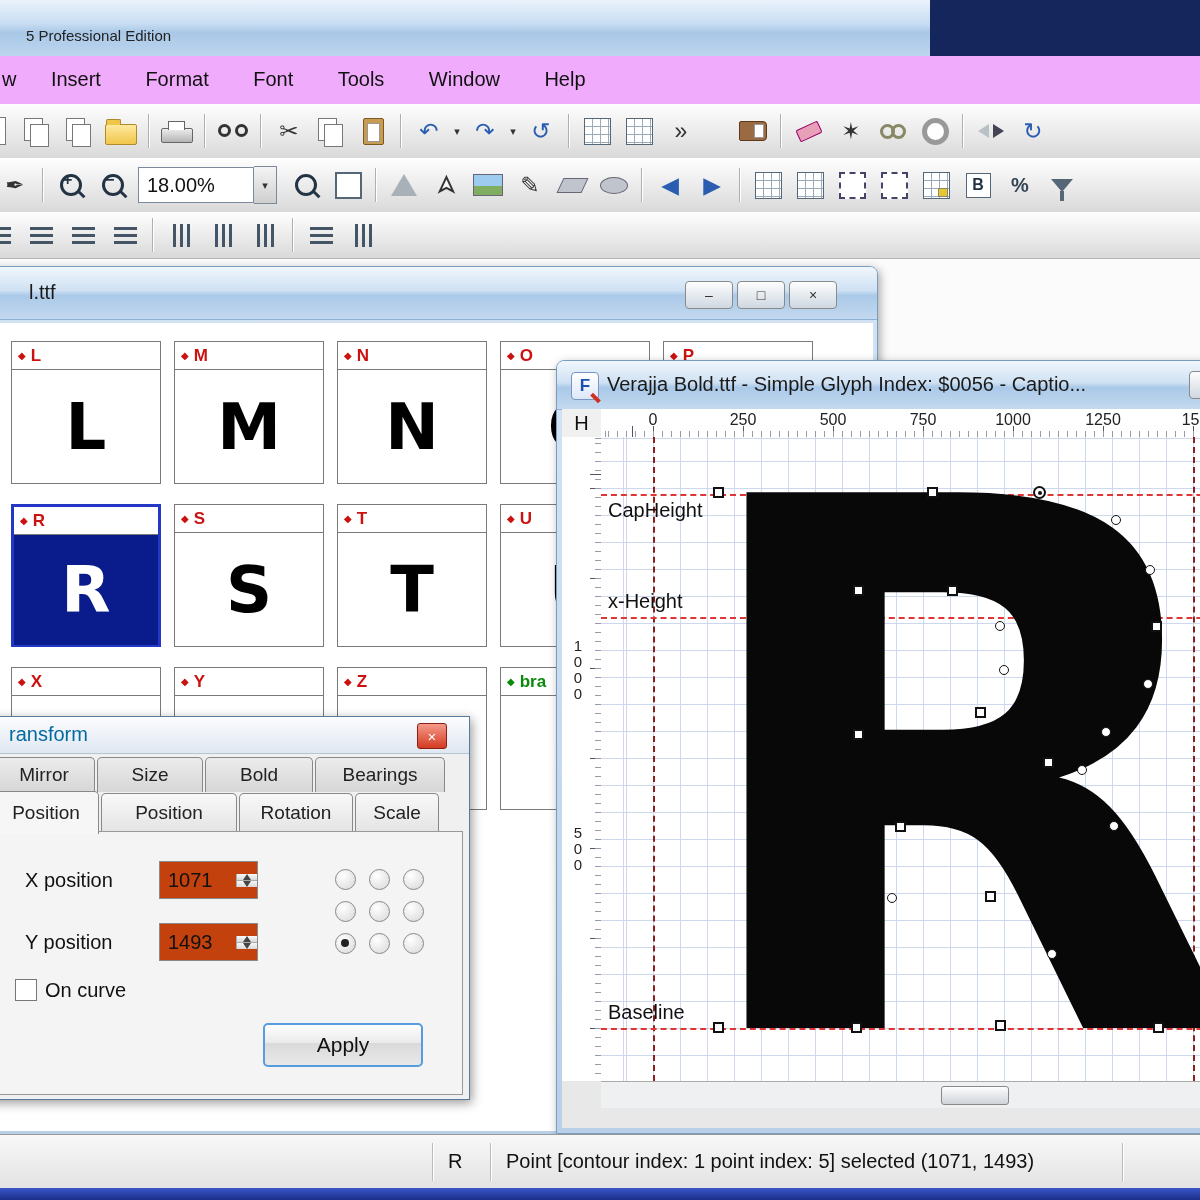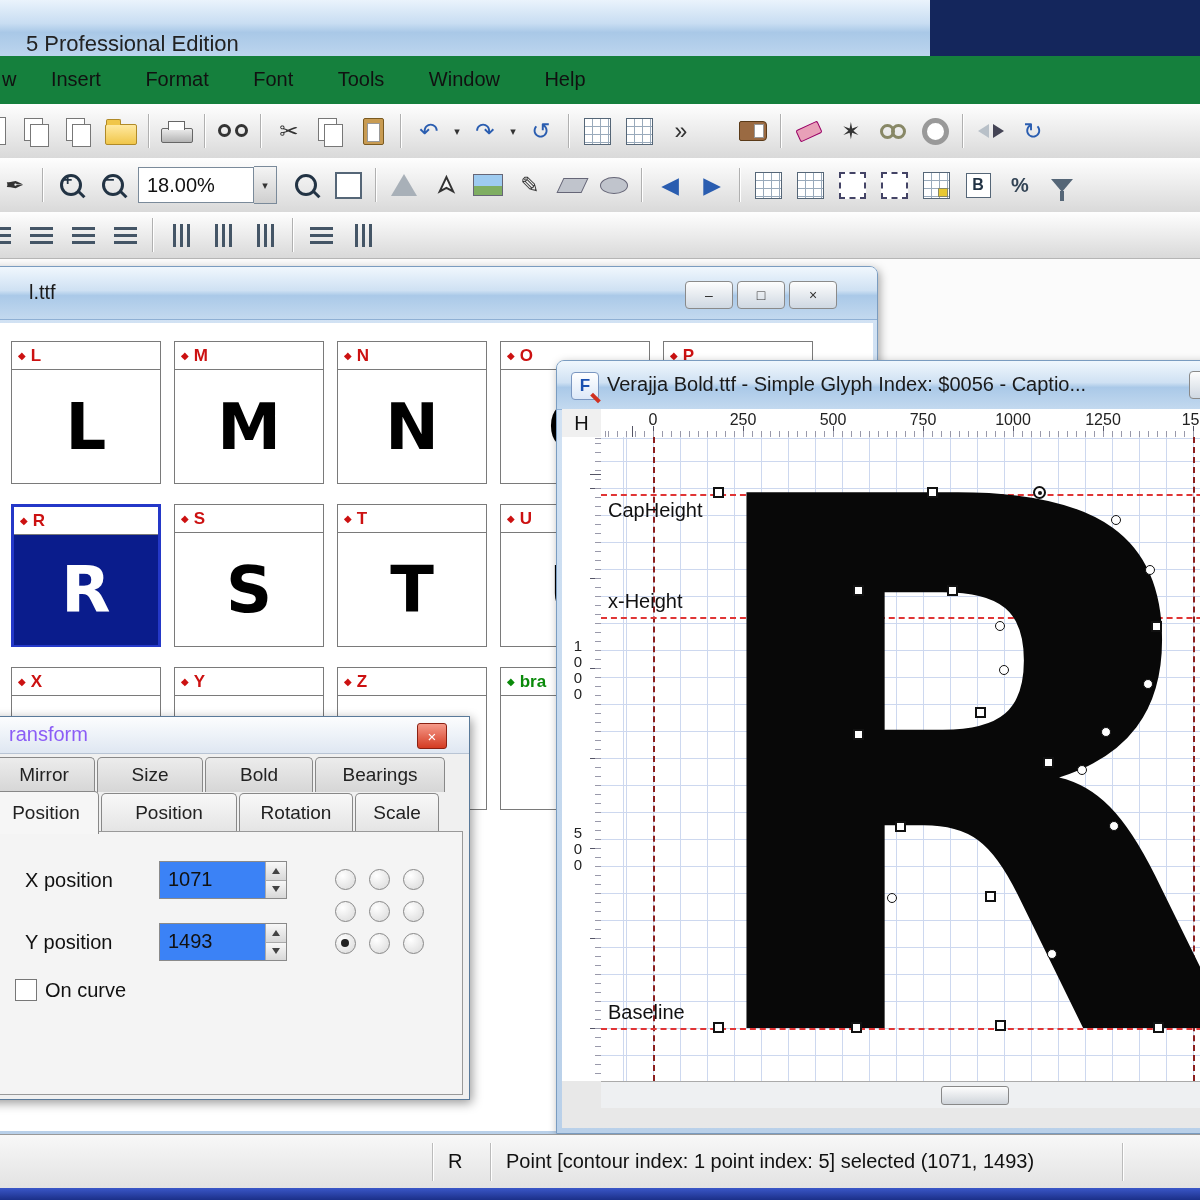--- a/index.html
+++ b/index.html
@@ -6,22 +6,22 @@
   #page{position:relative;width:1200px;height:1200px;overflow:hidden;background:#fff;
         font-family:"Liberation Sans",sans-serif;color:#111;}
   .abs{position:absolute;}
   .layer{position:absolute;inset:0;}
 
   
   #titlebar{left:0;top:0;width:1200px;height:56px;
     background:linear-gradient(#eaf3fc,#c8ddf2 42%,#a9c8e7 58%,#bcd5ee);
     border-bottom:1px solid #89a8c8;}
   .tbdark{left:930px;top:0;width:270px;height:56px;background:#14265c;}
-  .tbtitle{left:26px;top:16px;height:64px;line-height:56px;font-size:22px;color:#222;}
-  #menubar{left:0;top:56px;width:1200px;height:48px;background:#15803d;border-bottom:1px solid #d0d0d0;}
+  .tbtitle{left:26px;top:8px;height:64px;line-height:56px;font-size:15px;color:#222;}
+  #menubar{left:0;top:56px;width:1200px;height:48px;background:#f0abfc;border-bottom:1px solid #d0d0d0;}
   .mi{display:inline-block;padding:0 20px;line-height:47px;font-size:20px;color:#111;}
   .mi.cutoff{padding:0 10px 0 2px;}
   .toolbar{display:flex;align-items:center;background:linear-gradient(#fefefe,#eaeaea 55%,#d9d9d9);
     border-bottom:1px solid #b5b5b5;}
   #tb1{left:0;top:104px;width:1200px;height:54px;margin:0;padding-left:0;}
   #tb2{left:0;top:158px;width:1200px;height:54px;}
   #tb3{left:0;top:212px;width:1200px;height:46px;}
   .tbtn{width:42px;height:40px;display:flex;align-items:center;justify-content:center;
     font-size:23px;color:#333;position:relative;flex:0 0 auto;}
   .tsep{width:1px;height:34px;margin:0 6px;background:#b0b0b0;border-right:1px solid #fff;flex:0 0 auto;}
@@ -149,30 +149,30 @@
   .pt.sel::after{content:"";position:absolute;left:2.5px;top:2.5px;width:4px;height:4px;border-radius:50%;background:#111;}
   .hscroll{background:#eef0f2;border-top:1px solid #aaa;position:absolute;}
   .hthumb{position:absolute;top:4px;height:17px;width:66px;background:linear-gradient(#fdfdfd,#cfd4da);
     border:1px solid #888;border-radius:3px;}
 
   
   #dlgframe{position:absolute;left:-14px;top:716px;width:482px;height:382px;background:#f0f0f0;
     border:1px solid #5a7a9a;box-shadow:2px 3px 10px rgba(0,0,0,.4);}
   .dtitle{position:absolute;left:0;right:0;top:0;height:36px;background:linear-gradient(#fcfdfe,#dfe7f2);
     border-bottom:1px solid #b8c4d4;}
-  .dtitletext{position:absolute;left:22px;top:0;line-height:34px;font-size:20px;color:#8b5cf6;}
+  .dtitletext{position:absolute;left:22px;top:0;line-height:34px;font-size:20px;color:#0369a1;}
   .dclose{position:absolute;right:22px;top:6px;width:28px;height:24px;border:1px solid #8a2012;border-radius:3px;
     background:linear-gradient(#f59a8a,#d43b22);color:#fff;font-size:15px;display:flex;align-items:center;justify-content:center;}
   .tab{position:absolute;height:34px;border:1px solid #888;border-bottom:none;border-radius:5px 5px 0 0;
     background:linear-gradient(#ececec,#d6d6d6);font-size:19px;display:flex;align-items:center;justify-content:center;color:#222;}
   .tab.front{height:38px;background:linear-gradient(#f8f8f8,#e4e4e4);}
   .tab.on{background:#f6f6f6;height:42px;z-index:3;}
   .dpanel{position:absolute;left:6px;right:6px;top:114px;bottom:4px;background:#f4f4f4;border:1px solid #999;z-index:1;}
   .dlabel{position:absolute;font-size:20px;color:#111;z-index:2;}
-  .spin{position:absolute;width:128px;height:38px;background:#3b82f6;border:1px solid #8a8a8a;display:flex;z-index:2;box-sizing:border-box;}
+  .spin{position:absolute;width:99px;height:38px;background:#c2410c;border:1px solid #8a8a8a;display:flex;z-index:2;box-sizing:border-box;align-items:center;}
   .spinval{flex:1;font-size:20px;line-height:35px;padding-left:8px;}
   .spinbtns{width:20px;display:flex;flex-direction:column;border-left:1px solid #aaa;}
   .sbtn{flex:1;display:flex;align-items:center;justify-content:center;background:linear-gradient(#f8f8f8,#d8d8d8);}
   .sbtn:first-child{border-bottom:1px solid #aaa;}
   .sup{width:0;height:0;border-left:4px solid transparent;border-right:4px solid transparent;border-bottom:6px solid #444;}
   .sdn{width:0;height:0;border-left:4px solid transparent;border-right:4px solid transparent;border-top:6px solid #444;}
   .radio{position:absolute;width:21px;height:21px;border-radius:50%;border:1.5px solid #888;
     background:radial-gradient(circle at 35% 30%,#fff,#d8d8d8);z-index:2;box-sizing:border-box;}
   .radio.on::after{content:"";position:absolute;left:5px;top:5px;width:8px;height:8px;border-radius:50%;background:#222;}
   .chk{position:absolute;width:20px;height:20px;background:#fff;border:1px solid #777;z-index:2;}
@@ -451,20 +451,21 @@
       <span class="radio" style="left:348px;top:184px"></span>
       <span class="radio" style="left:382px;top:184px"></span>
       <span class="radio" style="left:416px;top:184px"></span>
       <span class="radio on" style="left:348px;top:216px"></span>
       <span class="radio" style="left:382px;top:216px"></span>
       <span class="radio" style="left:416px;top:216px"></span>
 
       <span class="chk" style="left:28px;top:262px"></span>
       <span class="dlabel" style="left:58px;top:262px">On curve</span>
 
+      <div class="applybtn" style="left:276px;top:306px">Apply</div>
     </div>
   </div>
 
   <div class="layer" style="z-index:50;pointer-events:none">
     <div id="titlebar" class="abs">
       <div class="tbdark abs"></div>
       <div class="tbtitle abs">5 Professional Edition</div>
     </div>
 
     <div id="menubar" class="abs">

